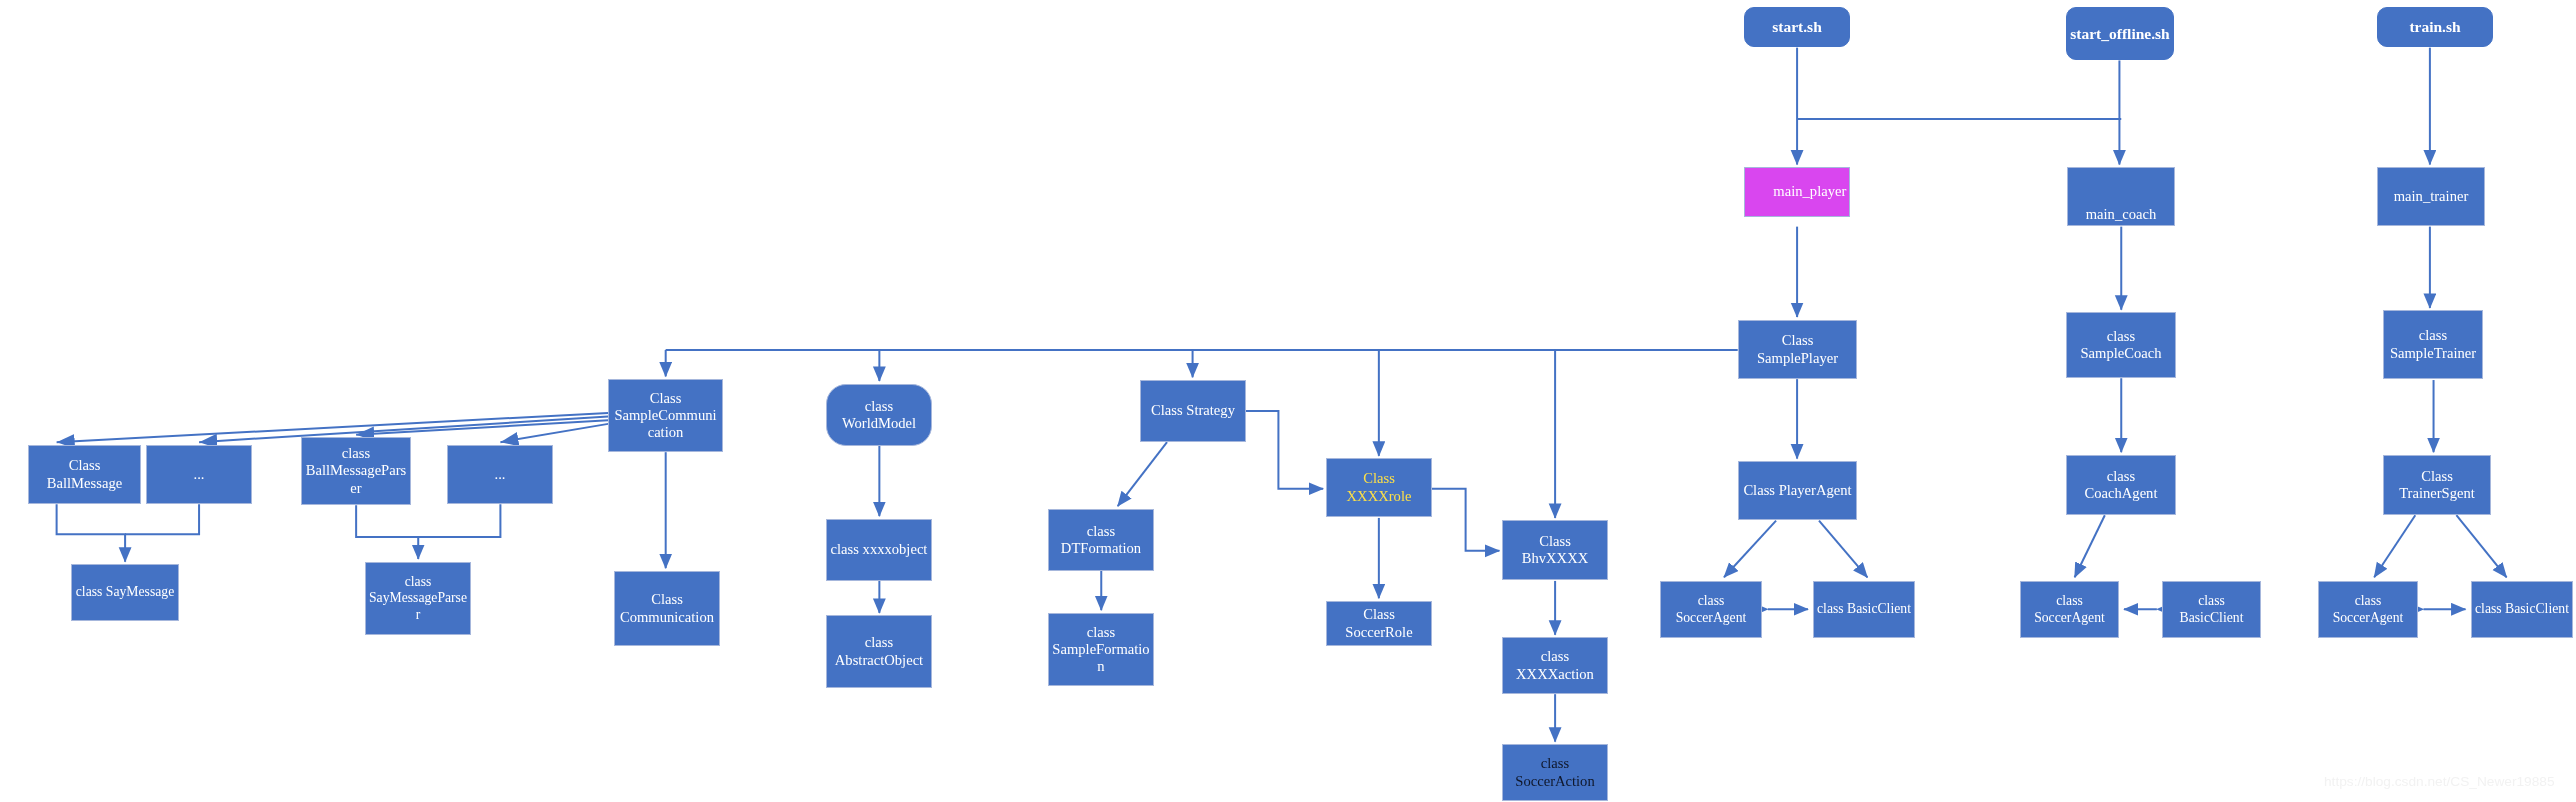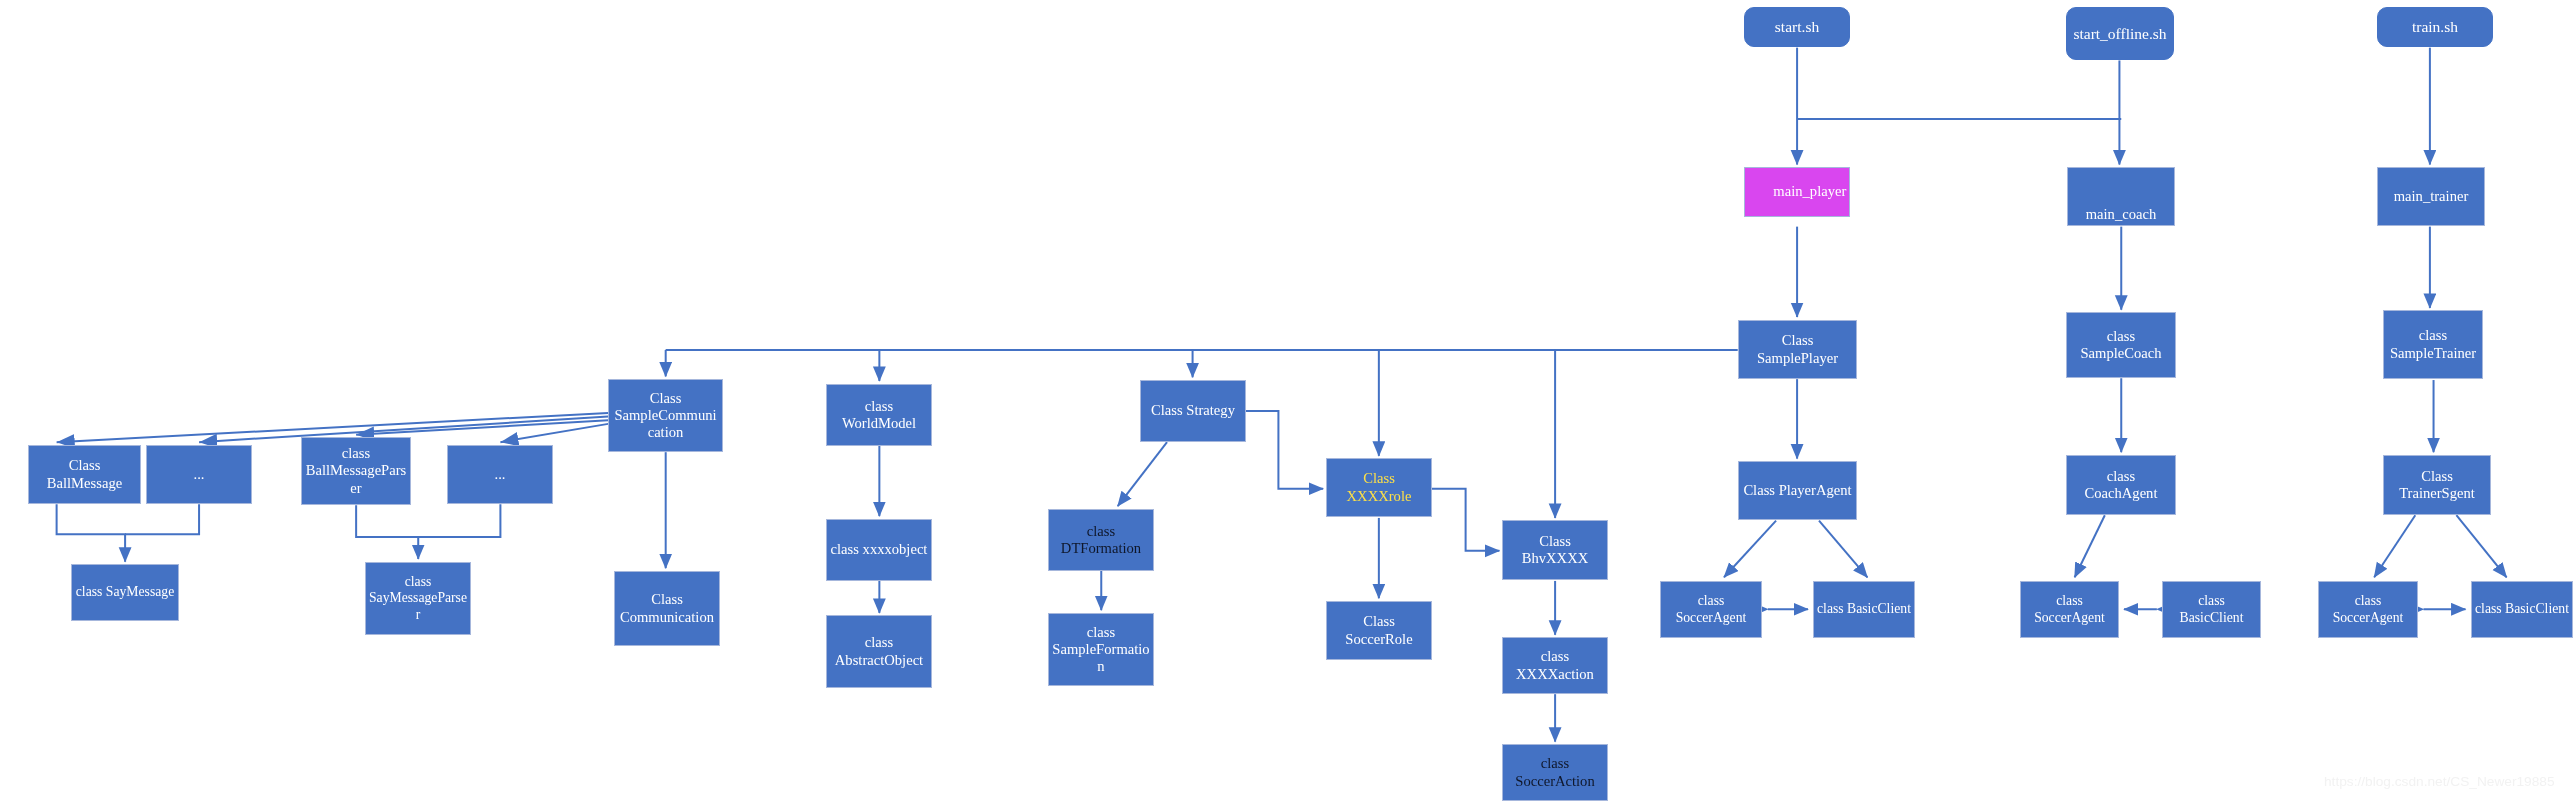--- a/index.html
+++ b/index.html
@@ -35,20 +35,21 @@
     text-align: center;
     line-height: 1.18;
     box-sizing: border-box;
     padding: 1.8px 2.7px;
     word-break: break-word;
     z-index: 2;
   }
   .node.pill {
     border-radius: 10px;
     border-color: #4472C4;
+    font-weight: bold;
   }
   .node .lbl {
     display: block;
     width: 100%;
   }
   .watermark {
     position: absolute;
     color: #F2F2F2;
     font-family: "Liberation Sans", sans-serif;
     font-size: 13.7px;
@@ -213,42 +214,42 @@
       </div>
       <div class="node" style="left: 447px; top: 445px; width: 106px; height: 59px; font-size: 14.6px; background: rgb(68, 114, 196); color: rgb(255, 255, 255); border-color: rgb(166, 183, 220);">
         <span class="lbl">...</span>
       </div>
       <div class="node" style="left: 71px; top: 564px; width: 108px; height: 57px; font-size: 13.7px; background: rgb(68, 114, 196); color: rgb(255, 255, 255); border-color: rgb(166, 183, 220);">
         <span class="lbl">class SayMessage</span>
       </div>
       <div class="node" style="left: 365px; top: 562px; width: 106px; height: 73px; font-size: 13.7px; background: rgb(68, 114, 196); color: rgb(255, 255, 255); border-color: rgb(166, 183, 220);">
         <span class="lbl">class SayMessageParser</span>
       </div>
-      <div class="node" style="left: 826px; top: 384px; width: 106px; height: 62px; font-size: 14.6px; background: rgb(68, 114, 196); color: rgb(255, 255, 255); border-color: rgb(166, 183, 220);">
+      <div class="node" style="left: 826px; top: 384px; width: 106px; height: 62px; font-size: 14.6px; background: rgb(68, 114, 196); color: rgb(255, 255, 255); border-color: rgb(166, 183, 220); border-radius: 20px;">
         <span class="lbl">class WorldModel</span>
       </div>
       <div class="node" style="left: 826px; top: 519px; width: 106px; height: 62px; font-size: 14.6px; background: rgb(68, 114, 196); color: rgb(255, 255, 255); border-color: rgb(166, 183, 220);">
         <span class="lbl">class xxxxobject</span>
       </div>
       <div class="node" style="left: 826px; top: 615px; width: 106px; height: 73px; font-size: 14.6px; background: rgb(68, 114, 196); color: rgb(255, 255, 255); border-color: rgb(166, 183, 220);">
         <span class="lbl">class AbstractObject</span>
       </div>
       <div class="node" style="left: 1140px; top: 380px; width: 106px; height: 62px; font-size: 14.6px; background: rgb(68, 114, 196); color: rgb(255, 255, 255); border-color: rgb(166, 183, 220);">
         <span class="lbl">Class Strategy</span>
       </div>
-      <div class="node" style="left: 1048px; top: 509px; width: 106px; height: 62px; font-size: 14.6px; background: rgb(68, 114, 196); color: #0f172a; border-color: rgb(166, 183, 220);">
+      <div class="node" style="left: 1048px; top: 509px; width: 106px; height: 62px; font-size: 14.6px; background: rgb(68, 114, 196); color: #ffffff; border-color: rgb(166, 183, 220);">
         <span class="lbl">class DTFormation</span>
       </div>
       <div class="node" style="left: 1048px; top: 613px; width: 106px; height: 73px; font-size: 14.6px; background: rgb(68, 114, 196); color: rgb(255, 255, 255); border-color: rgb(166, 183, 220);">
         <span class="lbl">class SampleFormation</span>
       </div>
       <div class="node" style="left: 1326px; top: 458px; width: 106px; height: 59px; font-size: 14.6px; background: rgb(68, 114, 196); color: #fde047; border-color: rgb(166, 183, 220);">
         <span class="lbl">Class XXXXrole</span>
       </div>
-      <div class="node" style="left: 1326px; top: 601px; width: 106px; height: 59px; font-size: 14.6px; background: rgb(68, 114, 196); color: rgb(255, 255, 255); border-color: rgb(166, 183, 220);">
+      <div class="node" style="left: 1326px; top: 601px; width: 106px; height: 45px; font-size: 14.6px; background: rgb(68, 114, 196); color: rgb(255, 255, 255); border-color: rgb(166, 183, 220);">
         <span class="lbl">Class SoccerRole</span>
       </div>
       <div class="node" style="left: 1502px; top: 520px; width: 106px; height: 60px; font-size: 14.6px; background: rgb(68, 114, 196); color: rgb(255, 255, 255); border-color: rgb(166, 183, 220);">
         <span class="lbl">Class BhvXXXX</span>
       </div>
       <div class="node" style="left: 1502px; top: 637px; width: 106px; height: 57px; font-size: 14.6px; background: rgb(68, 114, 196); color: rgb(255, 255, 255); border-color: rgb(166, 183, 220);">
         <span class="lbl">class XXXXaction</span>
       </div>
       <div class="node" style="left: 1502px; top: 744px; width: 106px; height: 57px; font-size: 14.6px; background: rgb(68, 114, 196); color: #0f172a; border-color: rgb(166, 183, 220);">
         <span class="lbl">class SoccerAction</span>

